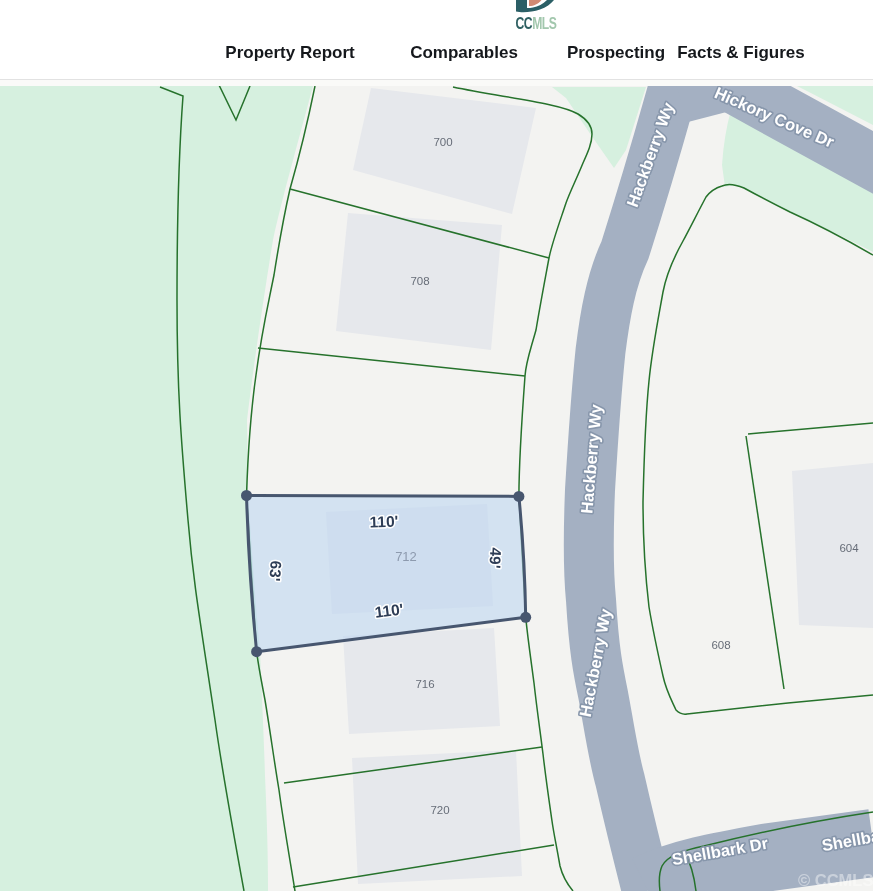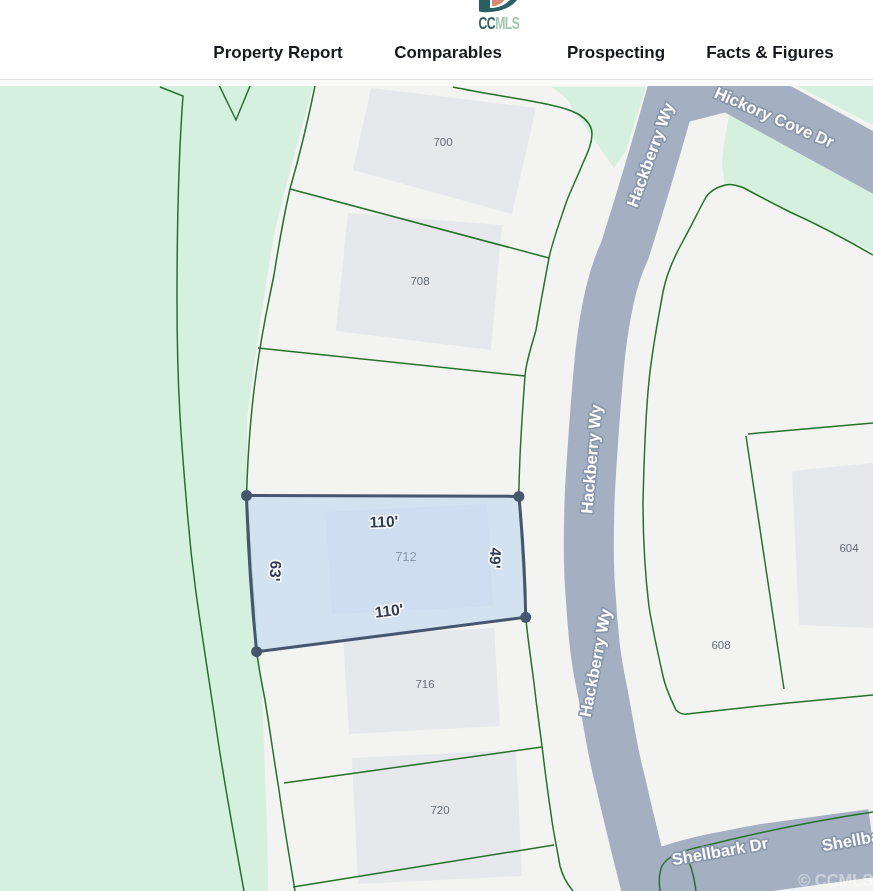--- a/index.html
+++ b/index.html
@@ -1,40 +1,40 @@
 <!DOCTYPE html>
 <html><head>
 <meta charset="utf-8">
 <style>
   html,body{margin:0;padding:0;background:#fff;}
   body{width:873px;height:891px;overflow:hidden;font-family:"Liberation Sans", sans-serif;position:relative;}
   .hdr{position:absolute;top:0;left:0;width:873px;height:86px;background:#fff;z-index:5;}
   .hdr .rule{position:absolute;top:79px;left:0;width:873px;height:1px;background:#e2e2e2;}
   .nav{position:absolute;top:43px;left:0;width:873px;height:20px;color:#15181c;font-weight:bold;font-size:17px;}
   .nav span{position:absolute;top:0;transform:translateX(-50%);white-space:nowrap;}
-  .logo{position:absolute;top:0;left:471px;width:56px;height:32px;text-decoration:underline;}
+  .logo{position:absolute;top:0;left:508px;width:56px;height:32px;text-decoration:underline;}
   .ccmls{position:absolute;top:15px;left:0;width:56px;text-align:center;font-weight:bold;font-size:16px;letter-spacing:-0.6px;transform:scaleX(0.76);transform-origin:50% 0;}
   .ccmls b{color:#2f6062;}
   .ccmls i{color:#a2c7ad;font-style:normal;}
 </style>
 </head>
 <body>
 <div class="hdr">
   <div class="logo">
     <svg width="56" height="16" viewBox="0 0 56 16">
       <path d="M8,0 L8,11.5 C14,13 24,12.3 32,9.5 C38,7.3 43,4 46,0 L39,0 C35,4 30,6.5 25,7.5 C22,8.1 20,8.2 19,8 L19,0 Z" fill="#2b5f66"></path>
       <path d="M21,0 L21,6 C25,6.2 30,4.5 33.5,0 Z" fill="#d28a73"></path>
     </svg>
     <div class="ccmls"><b>CC</b><i>MLS</i></div>
   </div>
   <div class="nav">
-    <span style="left:278px">Property Report</span>
-    <span style="left:448px">Comparables</span>
+    <span style="left:290px">Property Report</span>
+    <span style="left:464px">Comparables</span>
     <span style="left:616px">Prospecting</span>
-    <span style="left:770px">Facts &amp; Figures</span>
+    <span style="left:741px">Facts &amp; Figures</span>
   </div>
   <div class="rule"></div>
   <div style="position:absolute;top:80px;left:0;width:873px;height:6px;background:#fafaf8;"></div>
 </div>
 <svg width="873" height="805" viewBox="0 86 873 805" style="position:absolute;top:86px;left:0;" xmlns="http://www.w3.org/2000/svg">
 
   <rect x="0" y="86" width="873" height="805" fill="#f3f3f1"></rect>
 
   <path d="M0,86 L313,86 C296,150 283,195 273,240 C264,295 255,355 247,420 L248,495 C252,550 255,600 260,651 C262,700 264,740 265,776 C267,820 268,857 268,891 L0,891 Z" fill="#d6f0df"></path>
 

